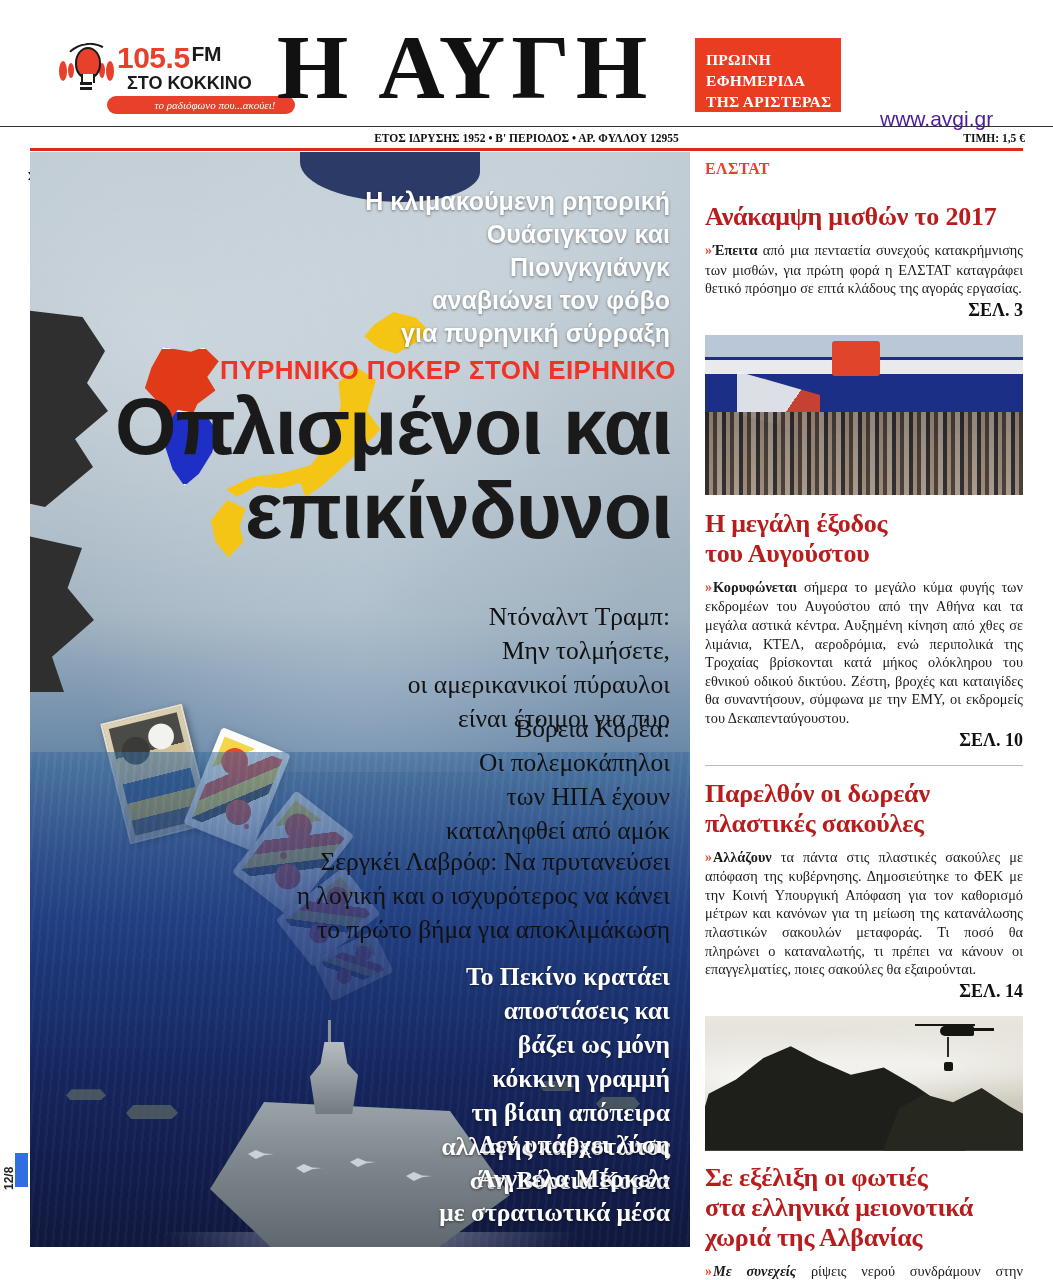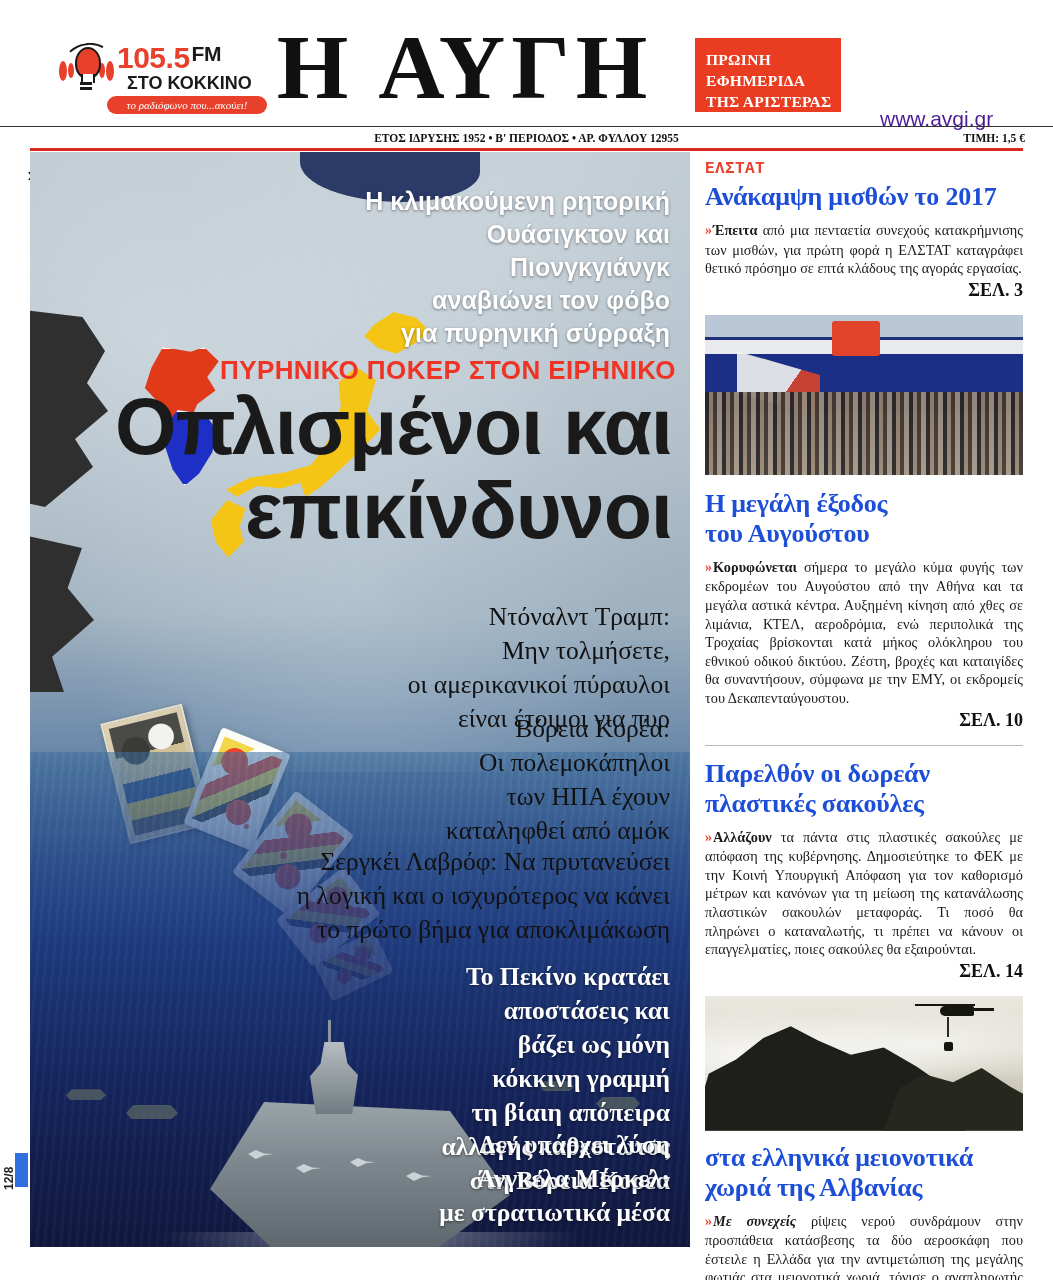--- a/index.html
+++ b/index.html
@@ -111,20 +111,21 @@
     background: #e8402a;
     border-radius: 9px;
     color: #ffffff;
     font-family: "Liberation Serif", serif;
     font-style: italic;
     font-size: 11px;
     text-align: center;
     line-height: 18px;
     white-space: nowrap;
     overflow: hidden;
+    padding-left: 28px;
   }
 
   .paper-title {
     position: absolute;
     left: 240px; top: 18px;
     width: 450px;
     text-align: center;
     font-family: "Liberation Serif", serif;
     font-weight: bold;
     font-size: 92px;
@@ -424,33 +425,33 @@
   .q4 { left: 300px; top: 960px; width: 370px; }
   .q5 { left: 300px; top: 1128px; width: 370px; }
 
   
   .right-col {
     position: absolute;
     left: 705px; top: 160px;
     width: 318px;
   }
   .sec-label {
-    font-family: Liberation Mono, monospace;
+    font-family: Liberation Serif, serif;
     font-weight: bold;
     font-size: 16px;
     color: #e8402a;
     letter-spacing: .4px;
-    margin: 0 0 4px 0;
+    margin: 0 0 24px 0;
   }
   .sec-title {
     font-family: "Liberation Serif", serif;
     font-weight: bold;
     font-size: 26px;
     line-height: 30px;
-    color: #1d4ed8;
+    color: #b91c1c;
     margin: 0 0 9px 0;
     letter-spacing: -0.2px;
   }
   .sec-body {
     font-family: "Liberation Serif", serif;
     font-size: 14.3px;
     line-height: 18.6px;
     color: #1a1a1a;
     text-align: justify;
     margin: 0;
@@ -750,20 +751,21 @@
     <div class="fire-hill2"></div>
     <div class="heli-rotor"></div>
     <div class="heli-body"></div>
     <div class="heli-tail"></div>
     <div class="heli-line"></div>
     <div class="heli-bucket"></div>
   </div>
 
   <div class="art-block">
     <h2 class="sec-title">
+      <span style="display:block">Σε εξέλιξη οι φωτιές</span>
       <span style="display:block">στα ελληνικά μειονοτικά</span>
       <span style="display:block">χωριά της Αλβανίας</span>
     </h2>
     <p class="sec-body"><span class="dingbat">»</span><span class="lead-i">Με συνεχείς</span><span> ρίψεις νερού συνδράμουν στην προσπάθεια κατάσβεσης τα δύο αεροσκάφη που έστειλε η Ελλάδα για την αντιμετώπιση της μεγάλης φωτιάς στα μειονοτικά χωριά, τόνισε ο αναπληρωτής υπουργός Προστασίας του Πολίτη Νίκος Τόσκας. Οι δήμαρχοι των ελληνικών μειονοτικών δήμων εκτιμούν πως οι φωτιές είναι έργο εμπρηστών.</span></p>
 
   </div>
 
 </div>
 
 <div class="reg-mark"></div>

